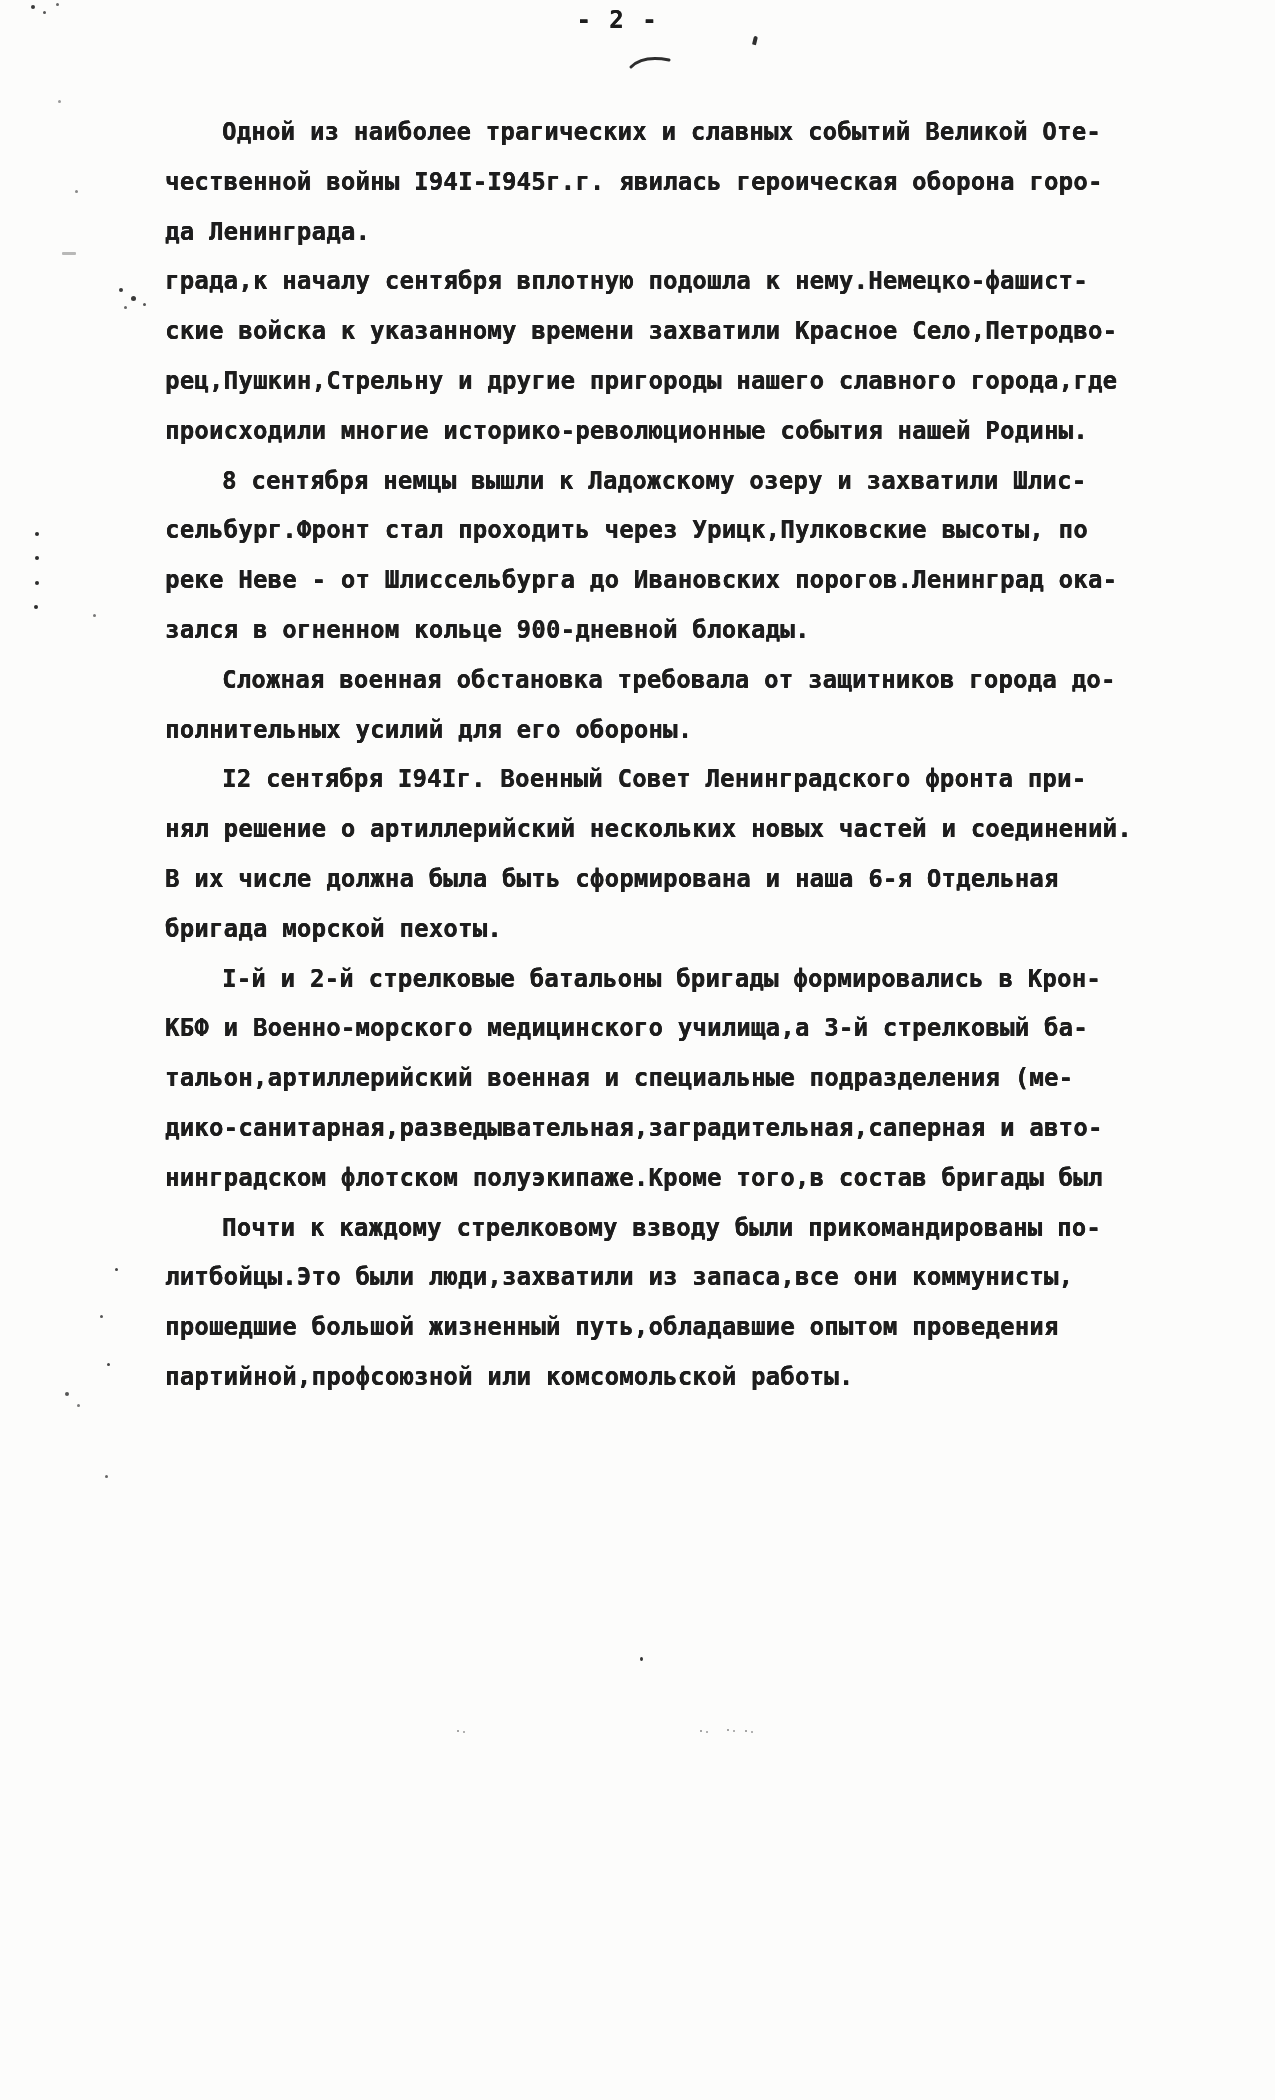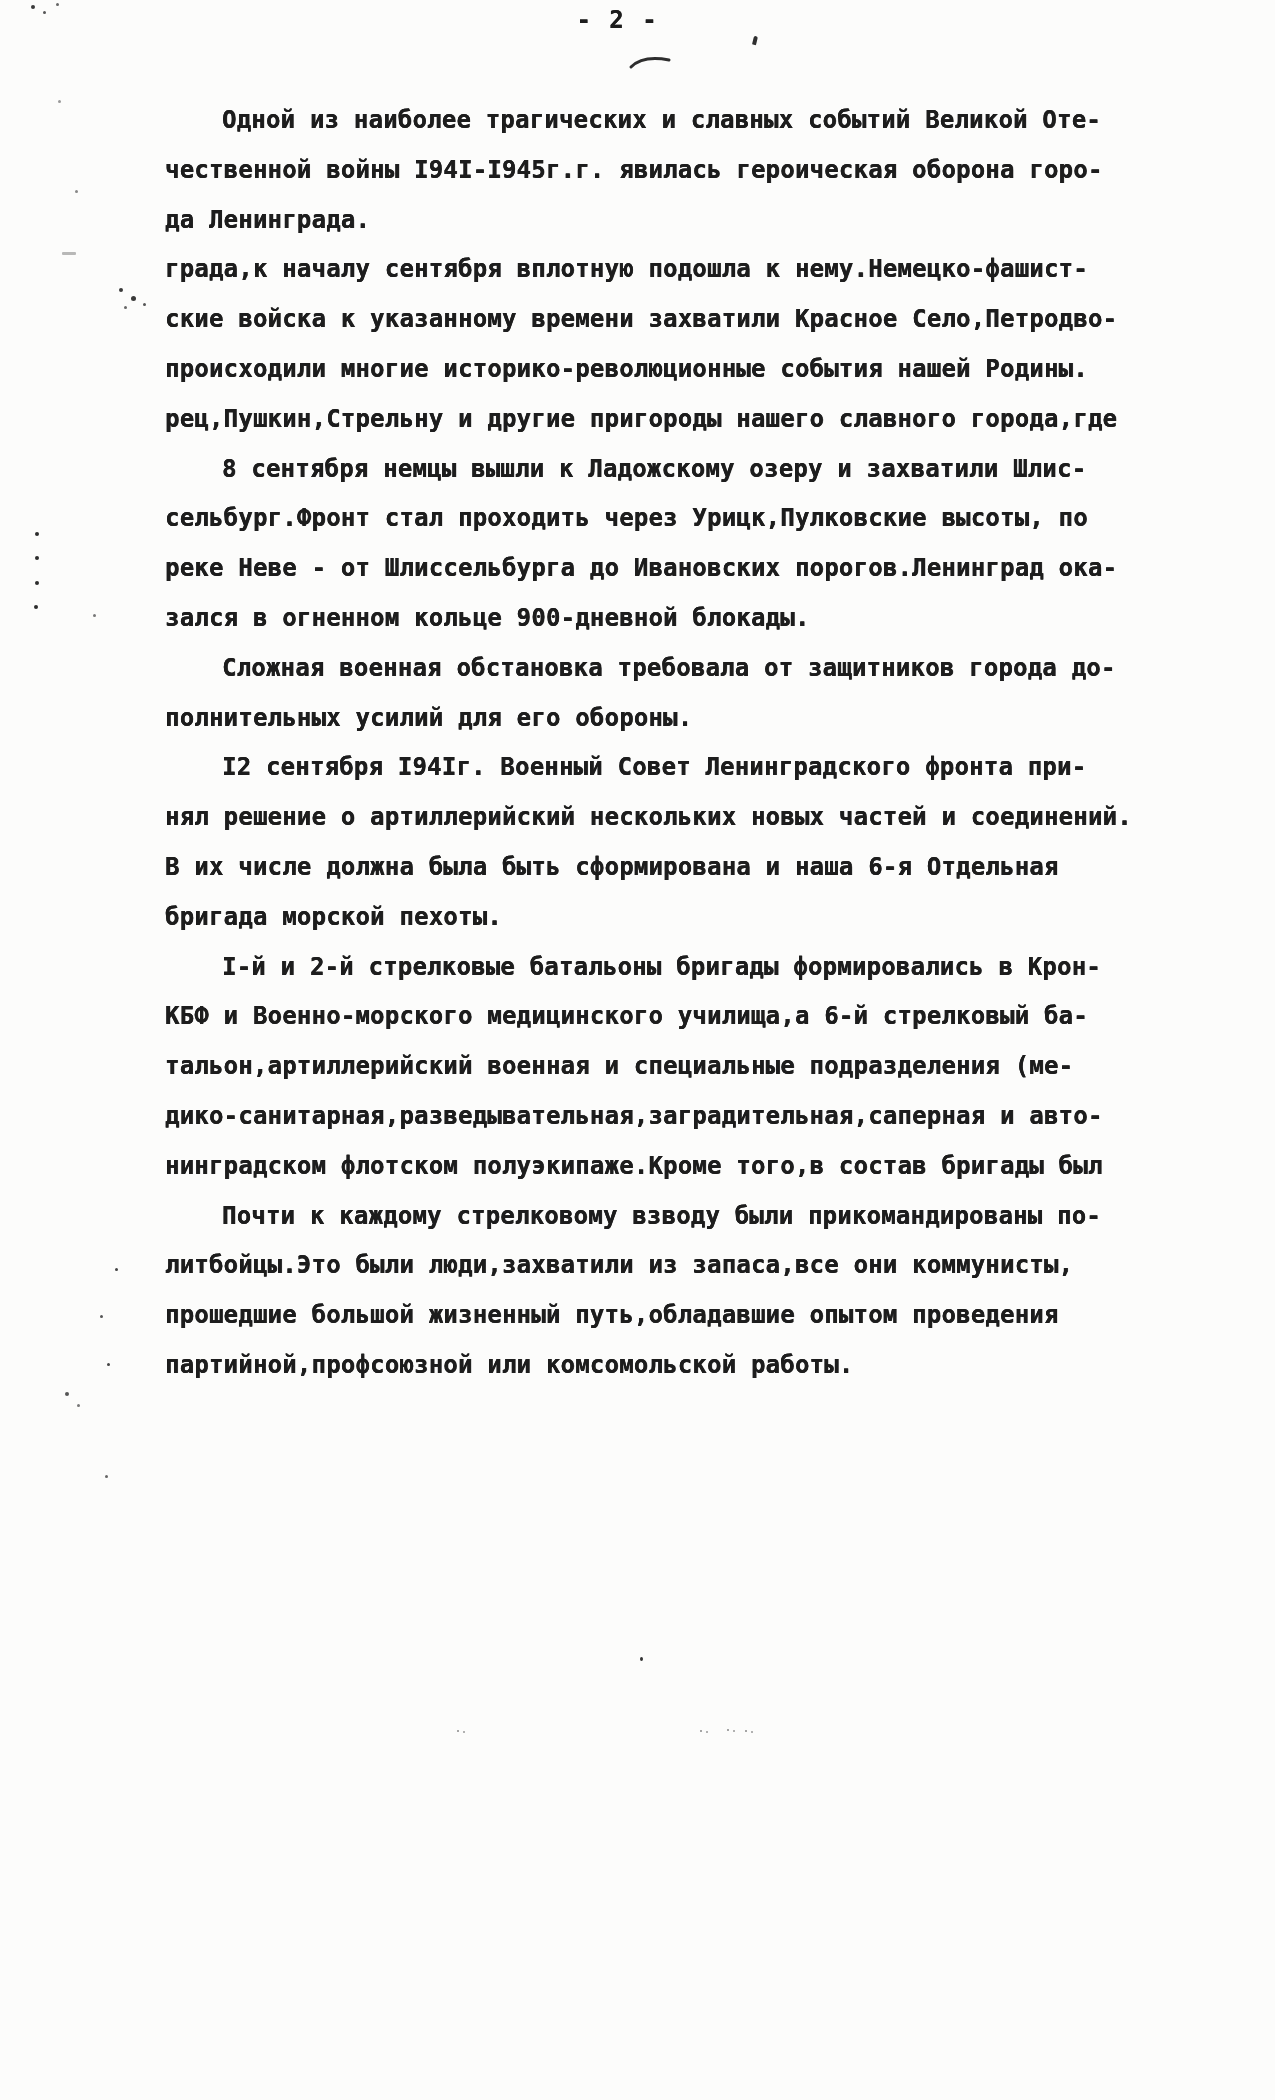--- a/index.html
+++ b/index.html
@@ -14,21 +14,21 @@
     position: absolute;
     top: 6px; left: 0; width: 1235px;
     text-align: center;
     font-size: 24px; font-weight: bold;
     letter-spacing: 2px;
     color: var(--ink, #1d1d1d);
     text-shadow: 0 0 0.6px currentColor;
   }
   .doc {
     position: absolute;
-    top: 96px; left: 165px; width: 965px;
+    top: 108px; left: 165px; width: 965px;
     font-size: 24px; font-weight: bold;
     color: var(--ink, #1d1d1d);
     text-shadow: 0 0 0.6px currentColor, 0.4px 0.4px 0.5px rgba(25,25,25,0.55);
   }
   .line {
     line-height: 49.8px;
     white-space: pre;
     letter-spacing: 0.2px;
   }
   .line.indent { padding-left: 57px; }
@@ -55,34 +55,34 @@
 <body style="--ink: #1d1d1d; --paper: #fcfcfb;">
 
 <div class="page-number">- 2 -</div>
 
 <div class="doc">
     <div class="line indent">Одной из наиболее трагических и славных событий Великой Оте-</div>
     <div class="line">чественной войны I94I-I945г.г. явилась героическая оборона горо-</div>
     <div class="line">да Ленинграда.</div>
     <div class="line">града,к началу сентября вплотную подошла к нему.Немецко-фашист-</div>
     <div class="line">ские войска к указанному времени захватили Красное Село,Петродво-</div>
+    <div class="line">рец,Пушкин,Стрельну и другие пригороды нашего славного города,где</div>
     <div class="line">происходили многие историко-революционные события нашей Родины.</div>
-    <div class="line">рец,Пушкин,Стрельну и другие пригороды нашего славного города,где</div>
     <div class="line indent">8 сентября немцы вышли к Ладожскому озеру и захватили Шлис-</div>
     <div class="line">сельбург.Фронт стал проходить через Урицк,Пулковские высоты, по</div>
     <div class="line">реке Неве - от Шлиссельбурга до Ивановских порогов.Ленинград ока-</div>
     <div class="line">зался в огненном кольце 900-дневной блокады.</div>
     <div class="line indent">Сложная военная обстановка требовала от защитников города до-</div>
     <div class="line">полнительных усилий для его обороны.</div>
     <div class="line indent">I2 сентября I94Iг. Военный Совет Ленинградского фронта при-</div>
     <div class="line">нял решение о артиллерийский нескольких новых частей и соединений.</div>
     <div class="line">В их числе должна была быть сформирована и наша 6-я Отдельная</div>
     <div class="line">бригада морской пехоты.</div>
     <div class="line indent">I-й и 2-й стрелковые батальоны бригады формировались в Крон-</div>
-    <div class="line">КБФ и Военно-морского медицинского училища,а 6-й стрелковый ба-</div>
+    <div class="line">КБФ и Военно-морского медицинского училища,а 3-й стрелковый ба-</div>
     <div class="line">тальон,артиллерийский военная и специальные подразделения (ме-</div>
     <div class="line">дико-санитарная,разведывательная,заградительная,саперная и авто-</div>
     <div class="line">нинградском флотском полуэкипаже.Кроме того,в состав бригады был</div>
     <div class="line indent">Почти к каждому стрелковому взводу были прикомандированы по-</div>
     <div class="line">литбойцы.Это были люди,захватили из запаса,все они коммунисты,</div>
     <div class="line">прошедшие большой жизненный путь,обладавшие опытом проведения</div>
     <div class="line">партийной,профсоюзной или комсомольской работы.</div>
   </div>
 
 <svg class="pen-stroke" style="left:628px; top:52px;" width="46" height="20" viewBox="0 0 46 20">

